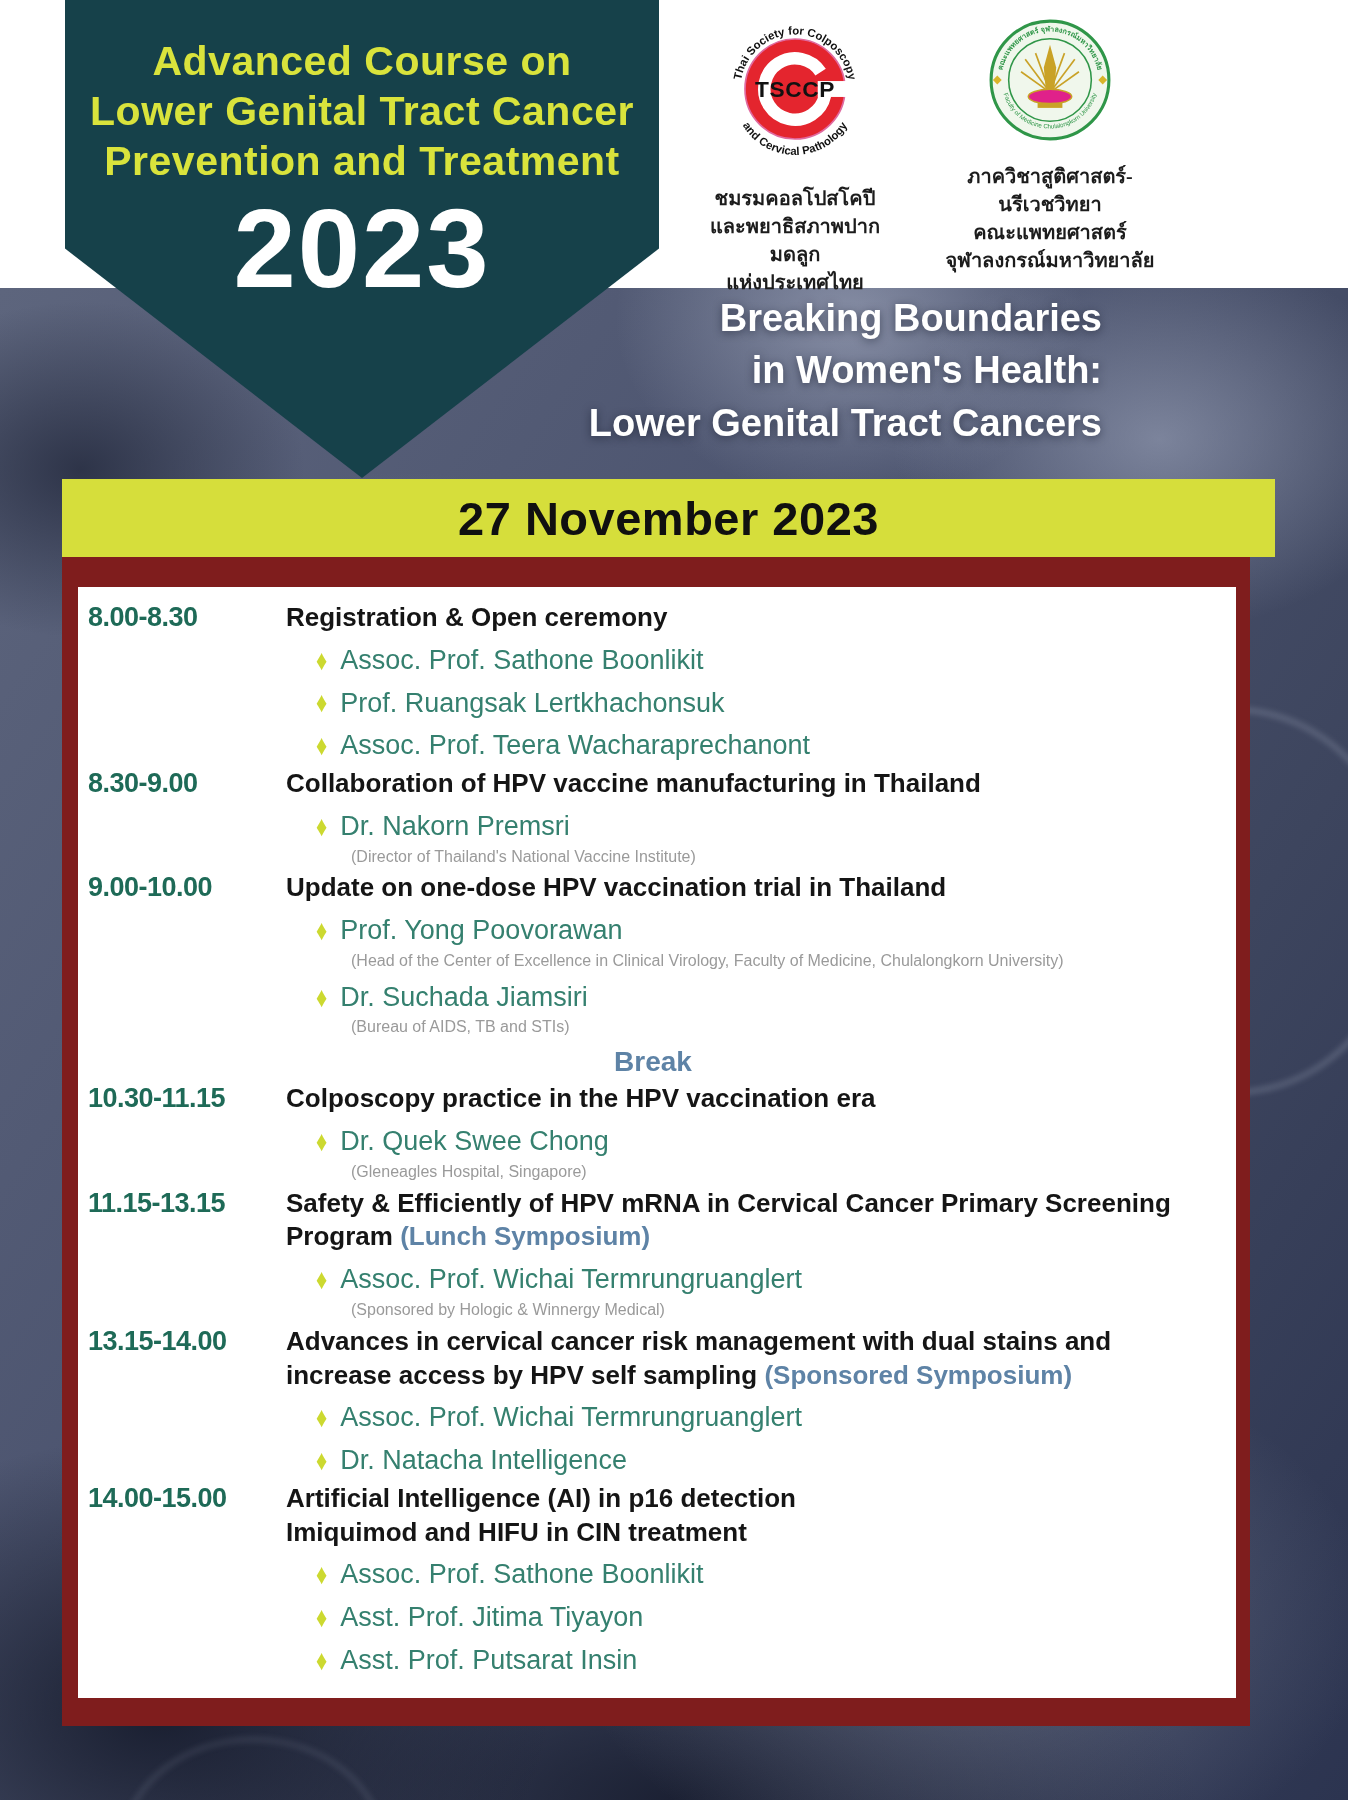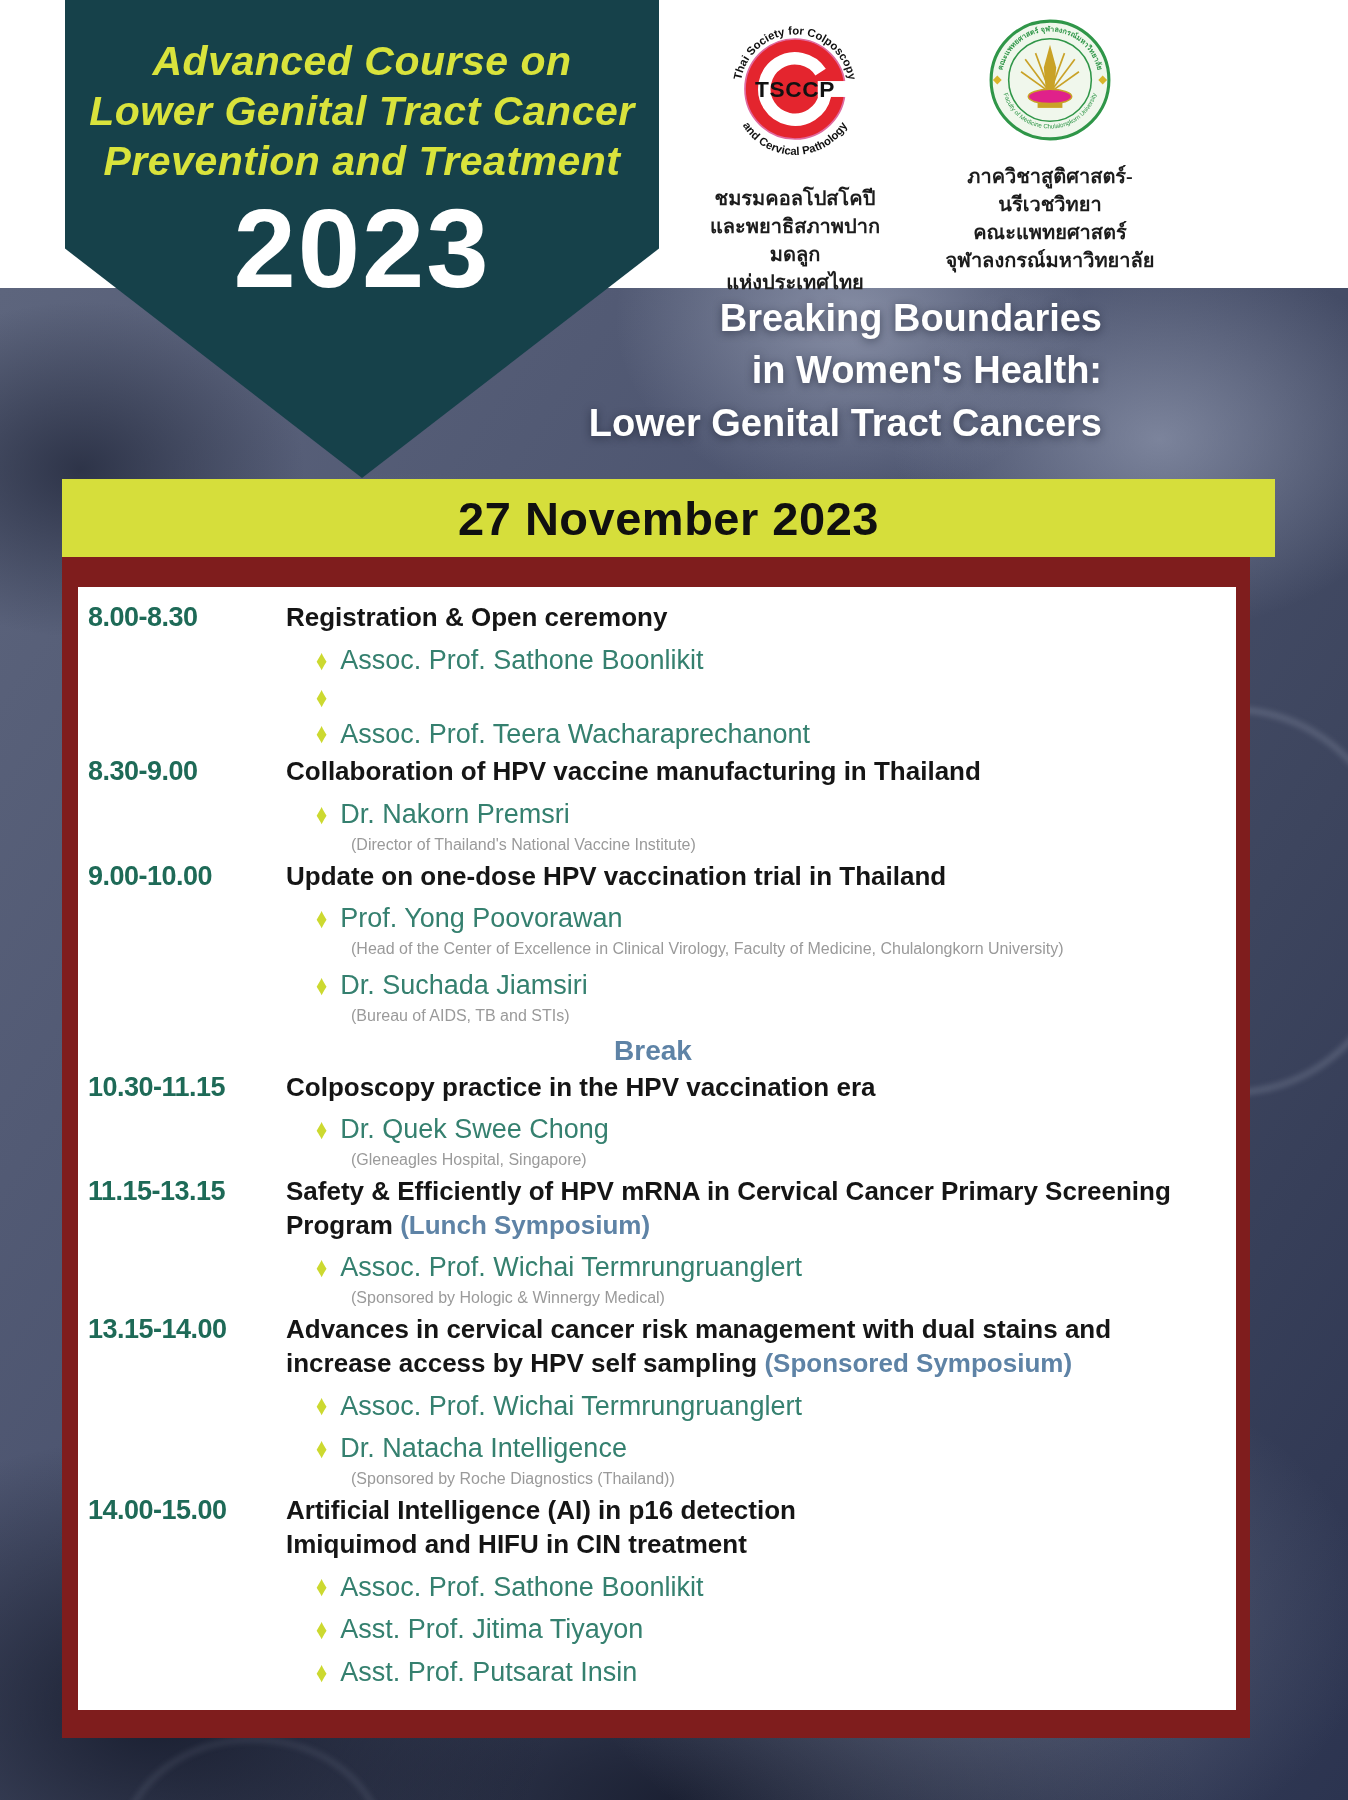--- a/index.html
+++ b/index.html
@@ -28,21 +28,21 @@
   .blob-d{left:760px;top:300px;width:180px;height:150px;border-color:rgba(205,212,228,.3);}
   
   .top-band{position:absolute;left:0;top:0;width:1348px;height:288px;background:#ffffff;}
   
   .pennant{
     position:absolute;left:65px;top:0;width:594px;height:478px;
     background:#16414a;
     clip-path:polygon(0 0,100% 0,100% 52%,50% 100%,0 52%);
     text-align:center;
   }
-  .course-title{margin-top:36px;font-weight:bold;font-size:41px;line-height:1.22;color:#d9e33c;letter-spacing:.5px;font-style:italic;}
+  .course-title{margin-top:36px;font-weight:bold;font-size:41px;line-height:1.22;color:#d9e33c;letter-spacing:.5px;}
   .year{margin-top:10px;font-weight:bold;font-size:112px;line-height:.95;color:#ffffff;letter-spacing:2px;}
   
   .logo-block{position:absolute;text-align:center;}
   .tsccp-block{left:695px;top:14px;width:200px;}
   .chula-block{left:930px;top:18px;width:240px;}
   .logo-caption{margin-top:16px;font-size:20px;line-height:1.4;font-weight:bold;color:#1c1c1c;font-family:Liberation Serif, serif;}
   
   .tagline{
     position:absolute;right:246px;top:292px;text-align:right;
     color:#ffffff;font-weight:bold;font-size:38px;line-height:1.38;
@@ -170,20 +170,21 @@
       <div class="sch-item">
         <div class="sch-time">8.00-8.30</div>
         <div class="sch-content">
           <p class="sch-title"><span>Registration &amp; Open ceremony</span></p>
           <div class="speaker">
             <span class="bullet">♦</span>
             <span class="speaker-name">Assoc. Prof. Sathone Boonlikit</span>
           </div>
           <div class="speaker">
             <span class="bullet">♦</span>
+            <span class="speaker-name">Prof. Ruangsak Lertkhachonsuk</span>
           </div>
           <div class="speaker">
             <span class="bullet">♦</span>
             <span class="speaker-name">Assoc. Prof. Teera Wacharaprechanont</span>
           </div>
         </div>
       </div>
       <div class="sch-item">
         <div class="sch-time">8.30-9.00</div>
         <div class="sch-content">
@@ -239,21 +240,20 @@
         <div class="sch-content">
           <p class="sch-title"><span>Advances in cervical cancer risk management with dual stains and increase access by HPV self sampling</span> <span class="sch-tag">(Sponsored Symposium)</span></p>
           <div class="speaker">
             <span class="bullet">♦</span>
             <span class="speaker-name">Assoc. Prof. Wichai Termrungruanglert</span>
           </div>
           <div class="speaker">
             <span class="bullet">♦</span>
             <span class="speaker-name">Dr. Natacha Intelligence</span>
           </div>
-          <div class="speaker-note">(Sponsored by Roche Diagnostics (Thailand))</div>
         </div>
       </div>
       <div class="sch-item">
         <div class="sch-time">14.00-15.00</div>
         <div class="sch-content">
           <p class="sch-title"><span>Artificial Intelligence (AI) in p16 detection</span></p>
           <p class="sch-title">Imiquimod and HIFU in CIN treatment</p>
           <div class="speaker">
             <span class="bullet">♦</span>
             <span class="speaker-name">Assoc. Prof. Sathone Boonlikit</span>

